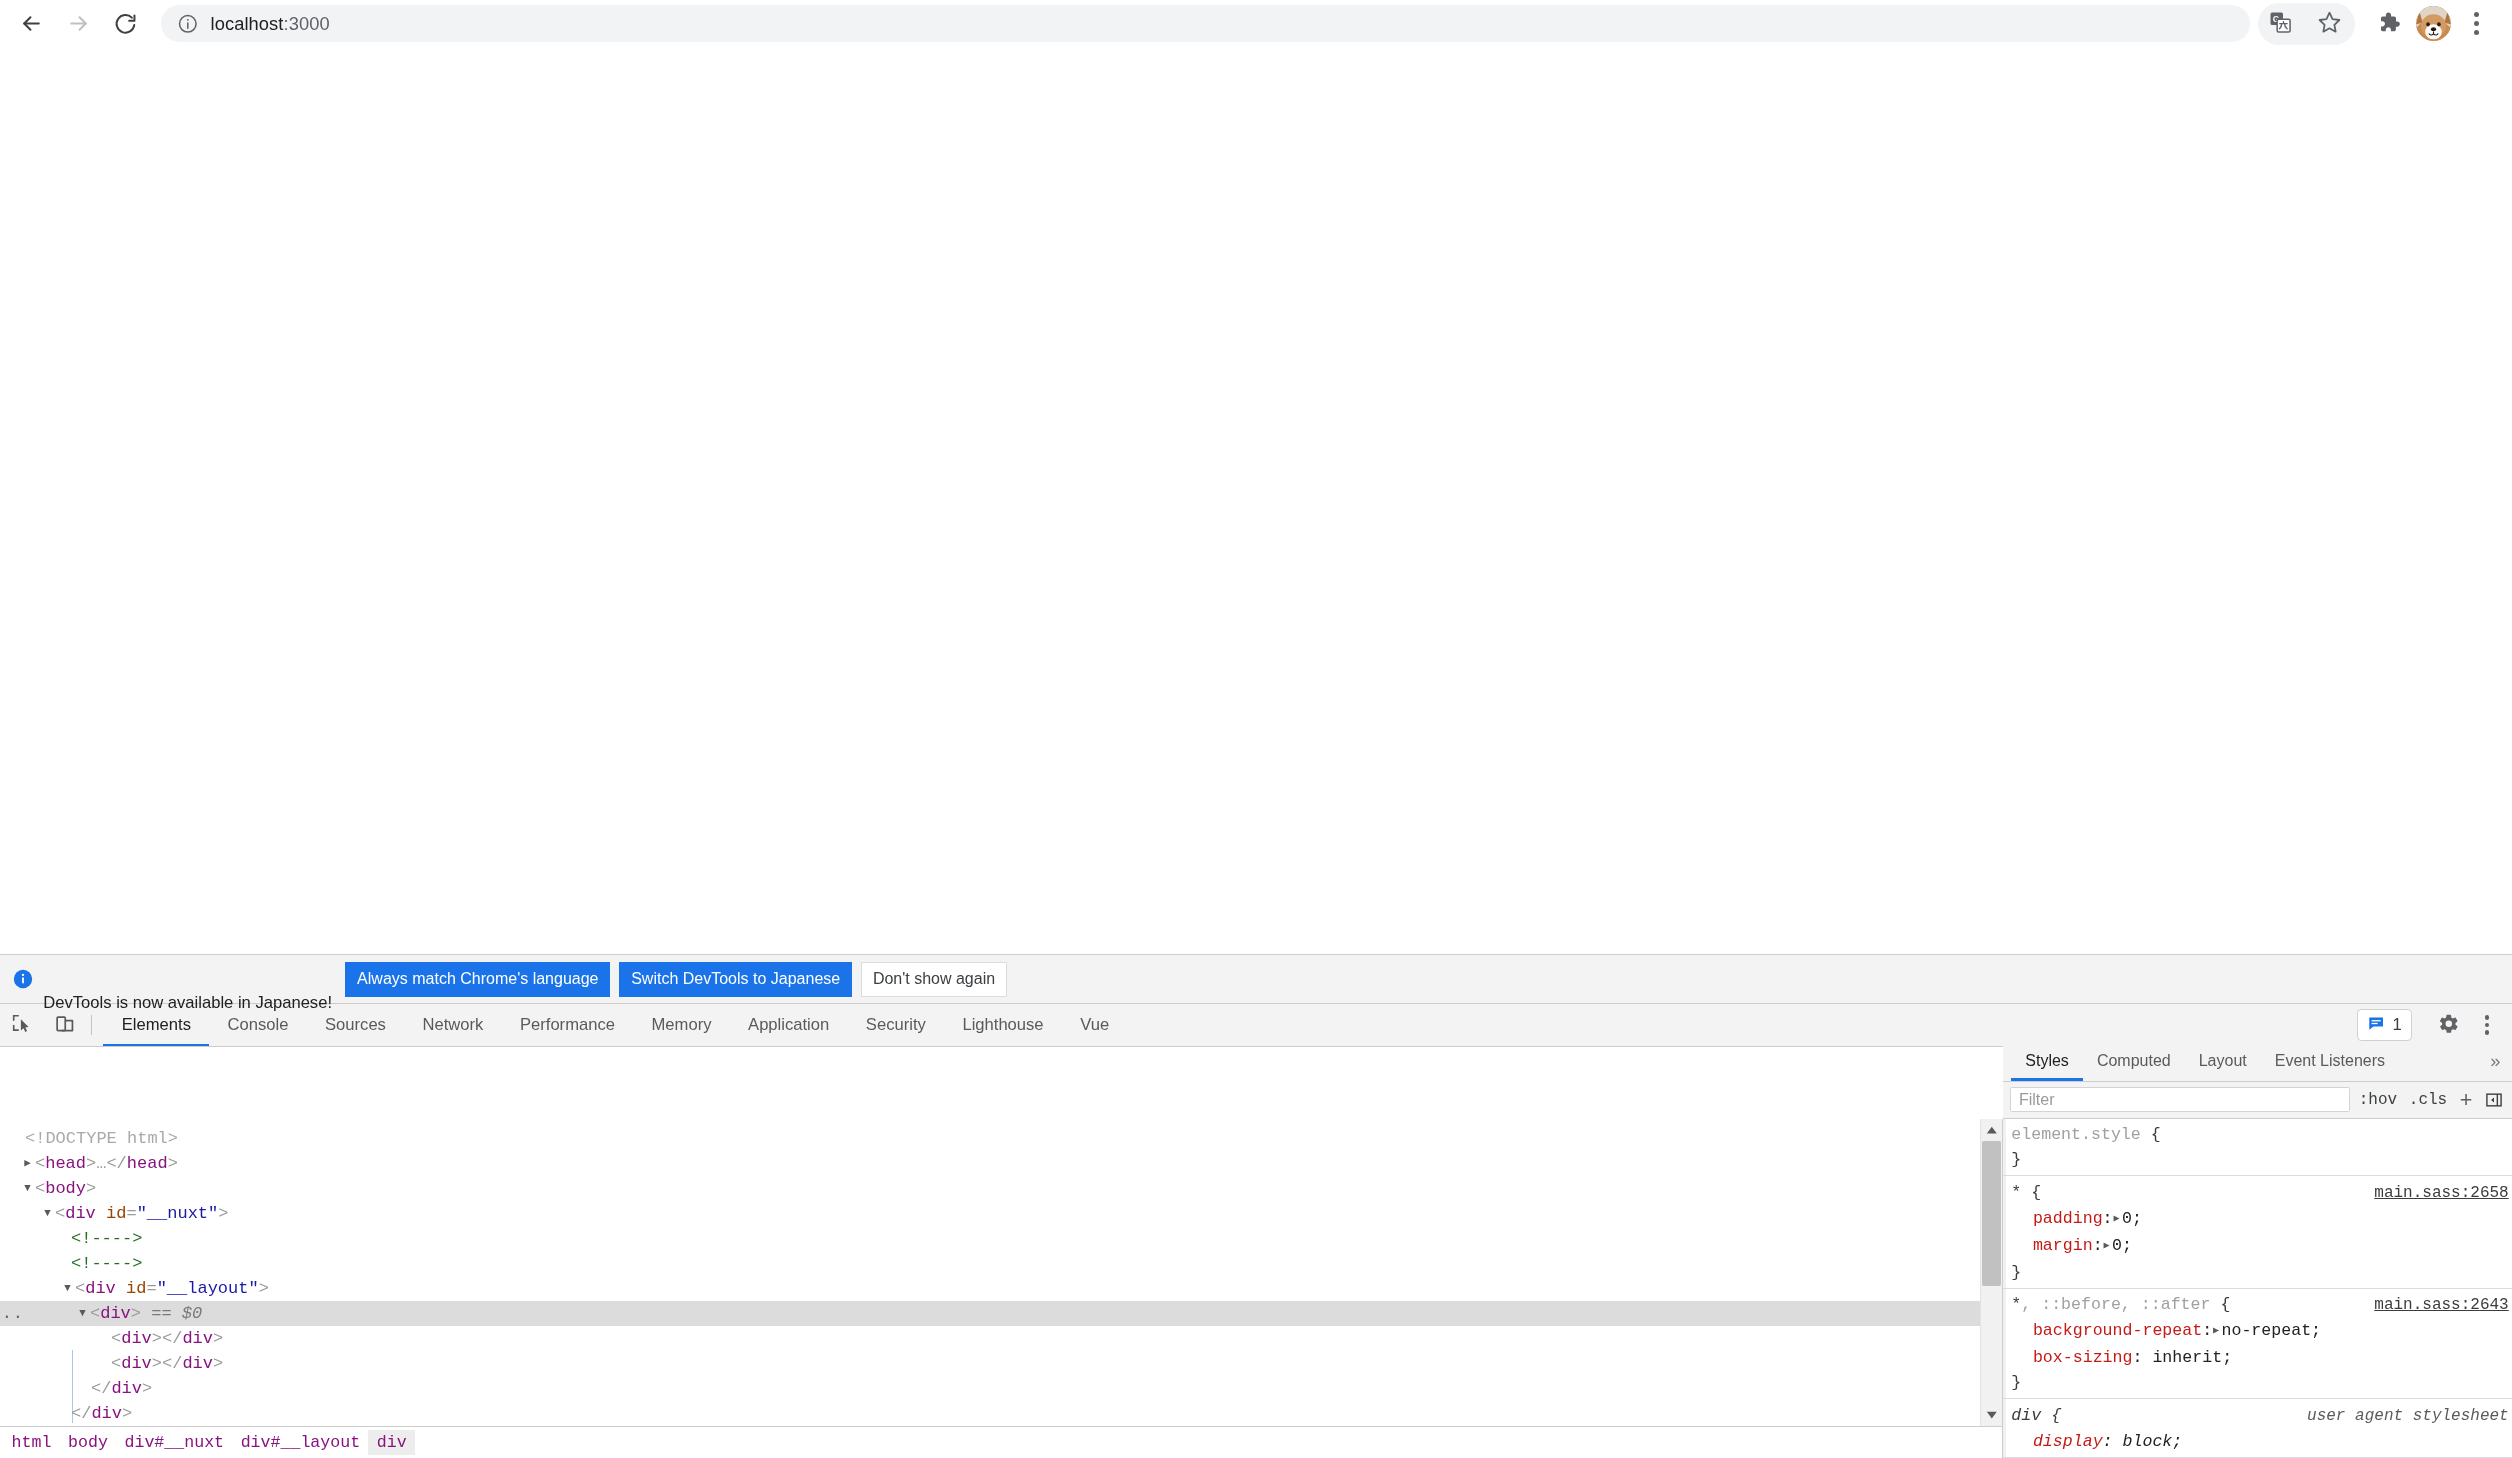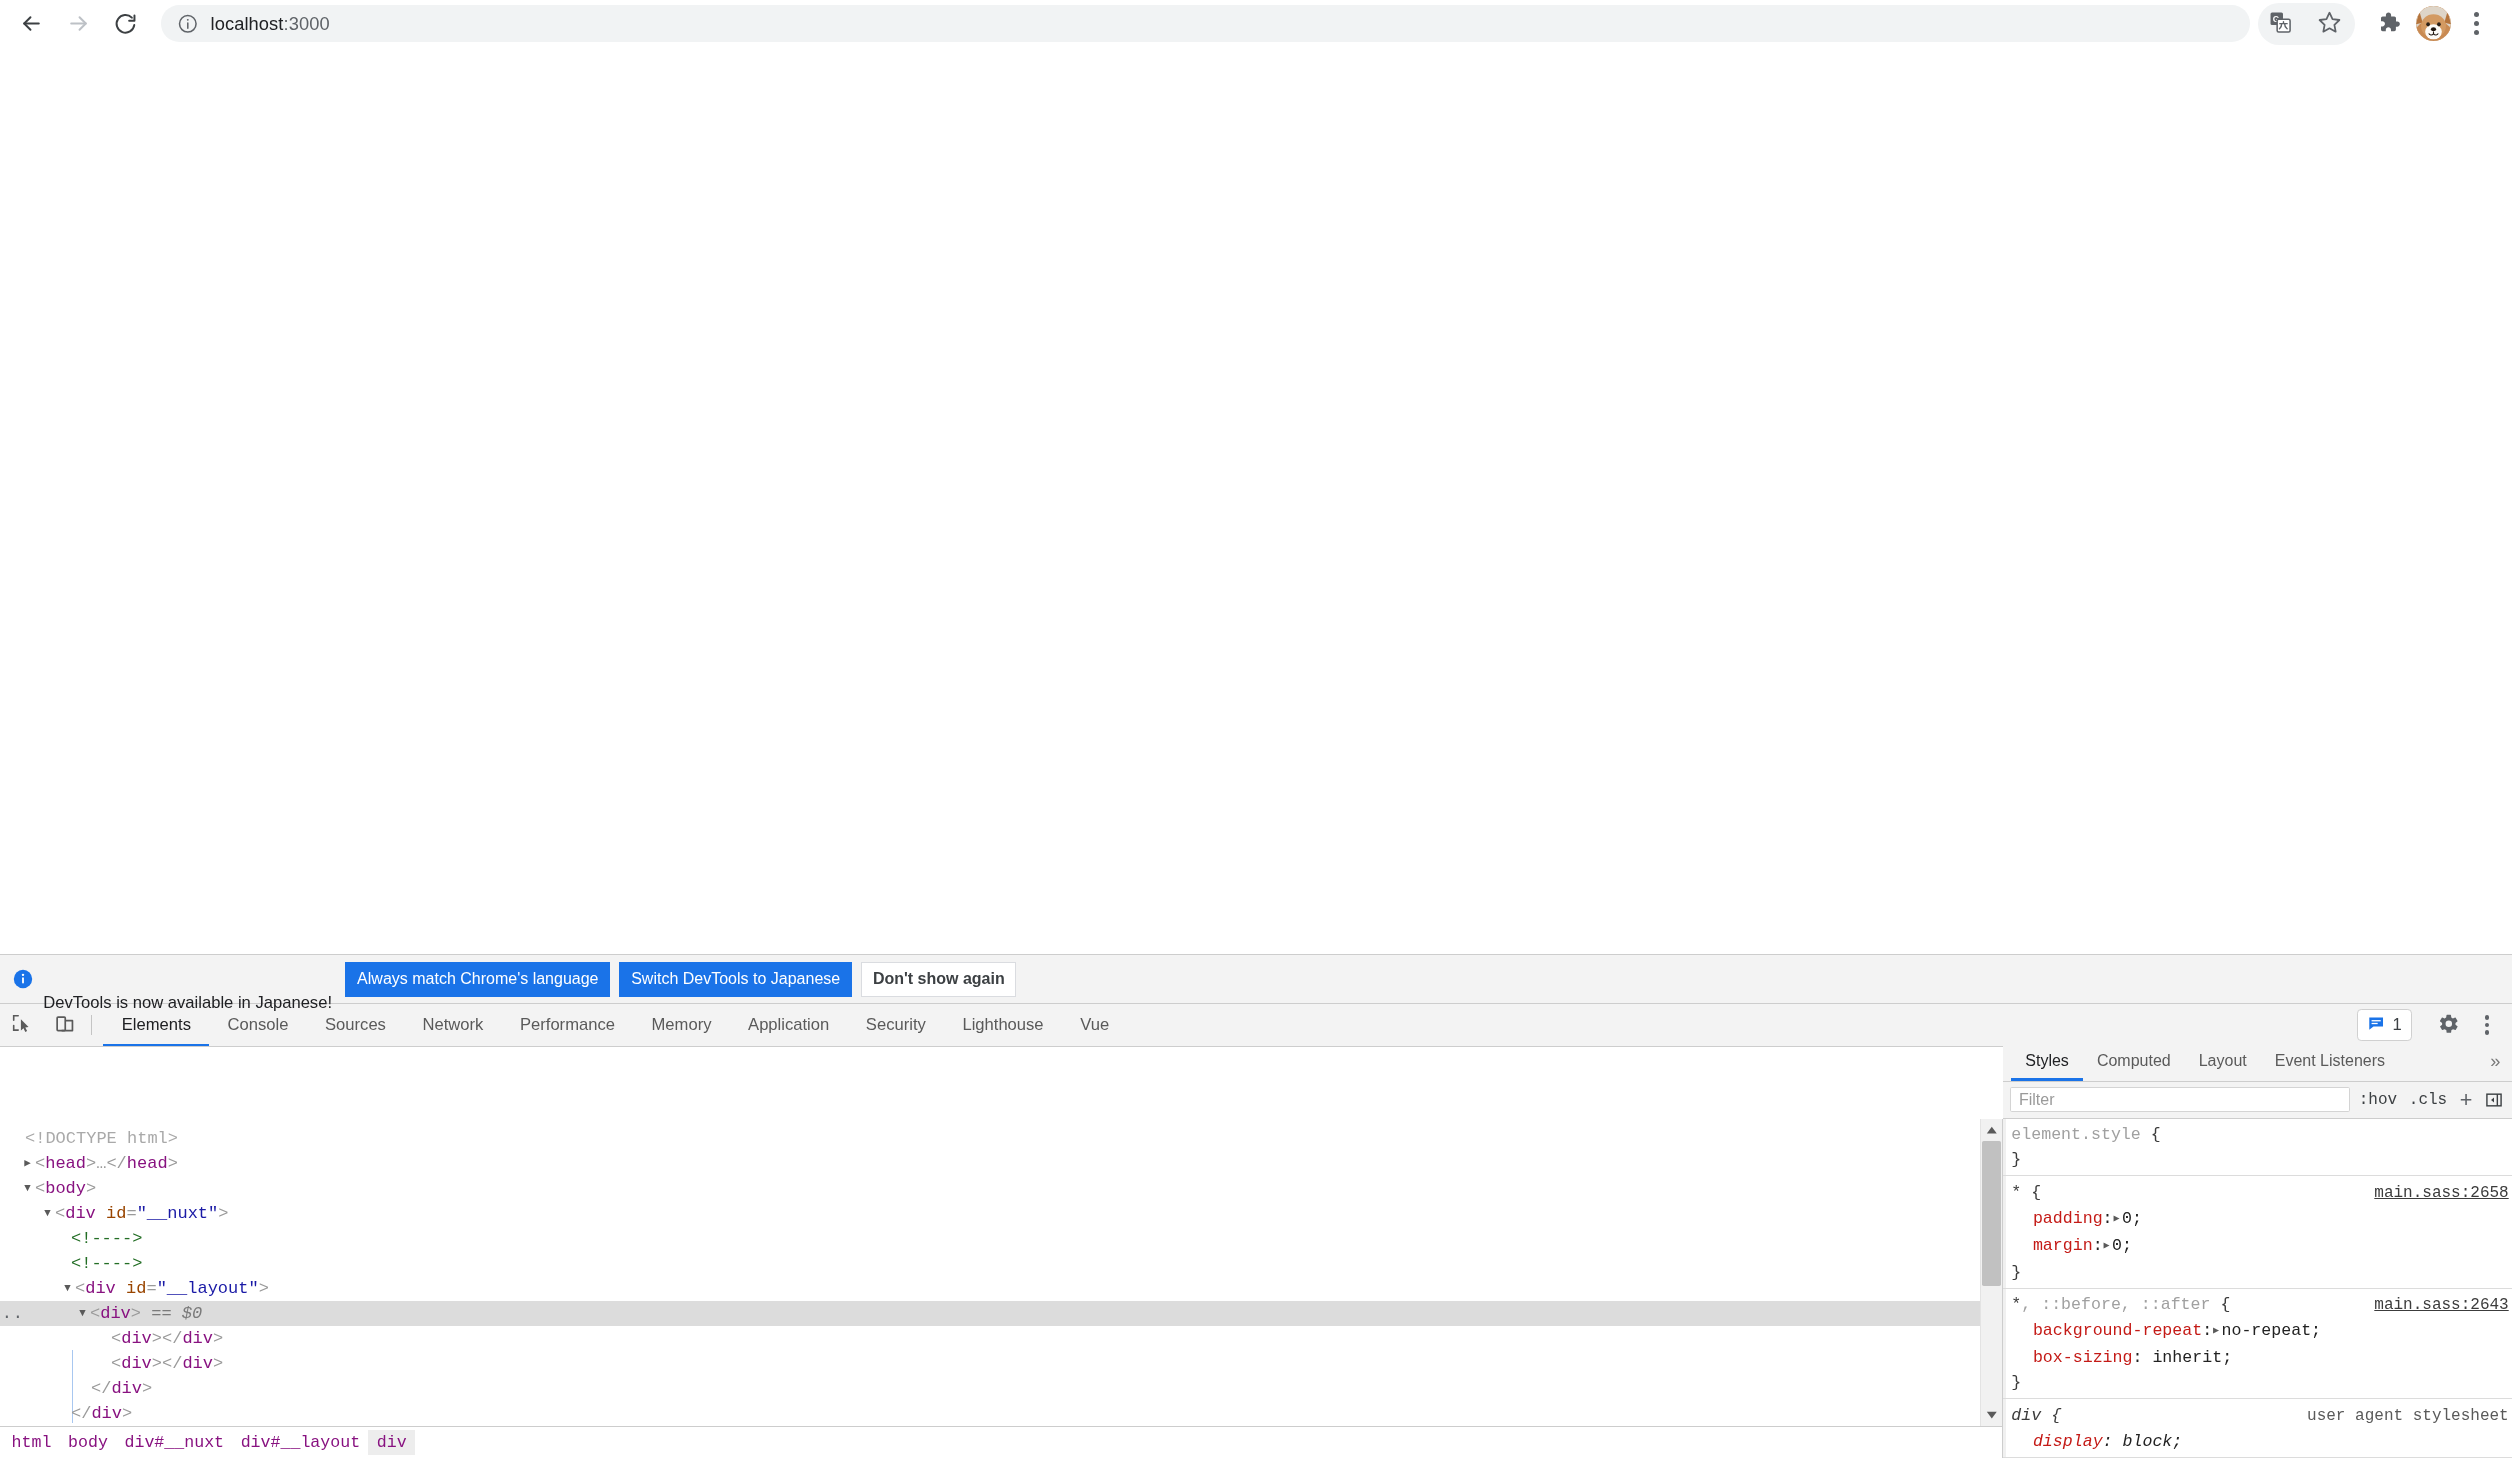--- a/index.html
+++ b/index.html
@@ -156,21 +156,20 @@
   }
   .notice-btn.primary {
     background: #1a73e8;
     color: #ffffff;
     border-color: #1a73e8;
   }
   .notice-btn.secondary {
     background: #ffffff;
     color: #3c4043;
     border: 0.8px solid #dadce0;
-    font-weight: bold;
   }
 
   
   .dt-tabbar {
     height: 43px;
     background: #f3f3f3;
     border-bottom: 0.8px solid #cdcdcd;
     display: flex;
     align-items: stretch;
     box-sizing: border-box;
@@ -482,20 +481,21 @@
     margin-left: auto;
     color: #3c3c3c;
     text-decoration: underline;
     white-space: nowrap;
     padding-right: 3.3px;
     font-size: 16px;
   }
   .src-ua {
     margin-left: auto;
     color: #5a5a5a;
+    font-style: italic;
     white-space: nowrap;
     padding-right: 3.3px;
     font-size: 16px;
   }
   .decl {
     padding-left: 21.6px;
     white-space: nowrap;
     color: #222;
   }
   .prop { color: #c41a16; }

